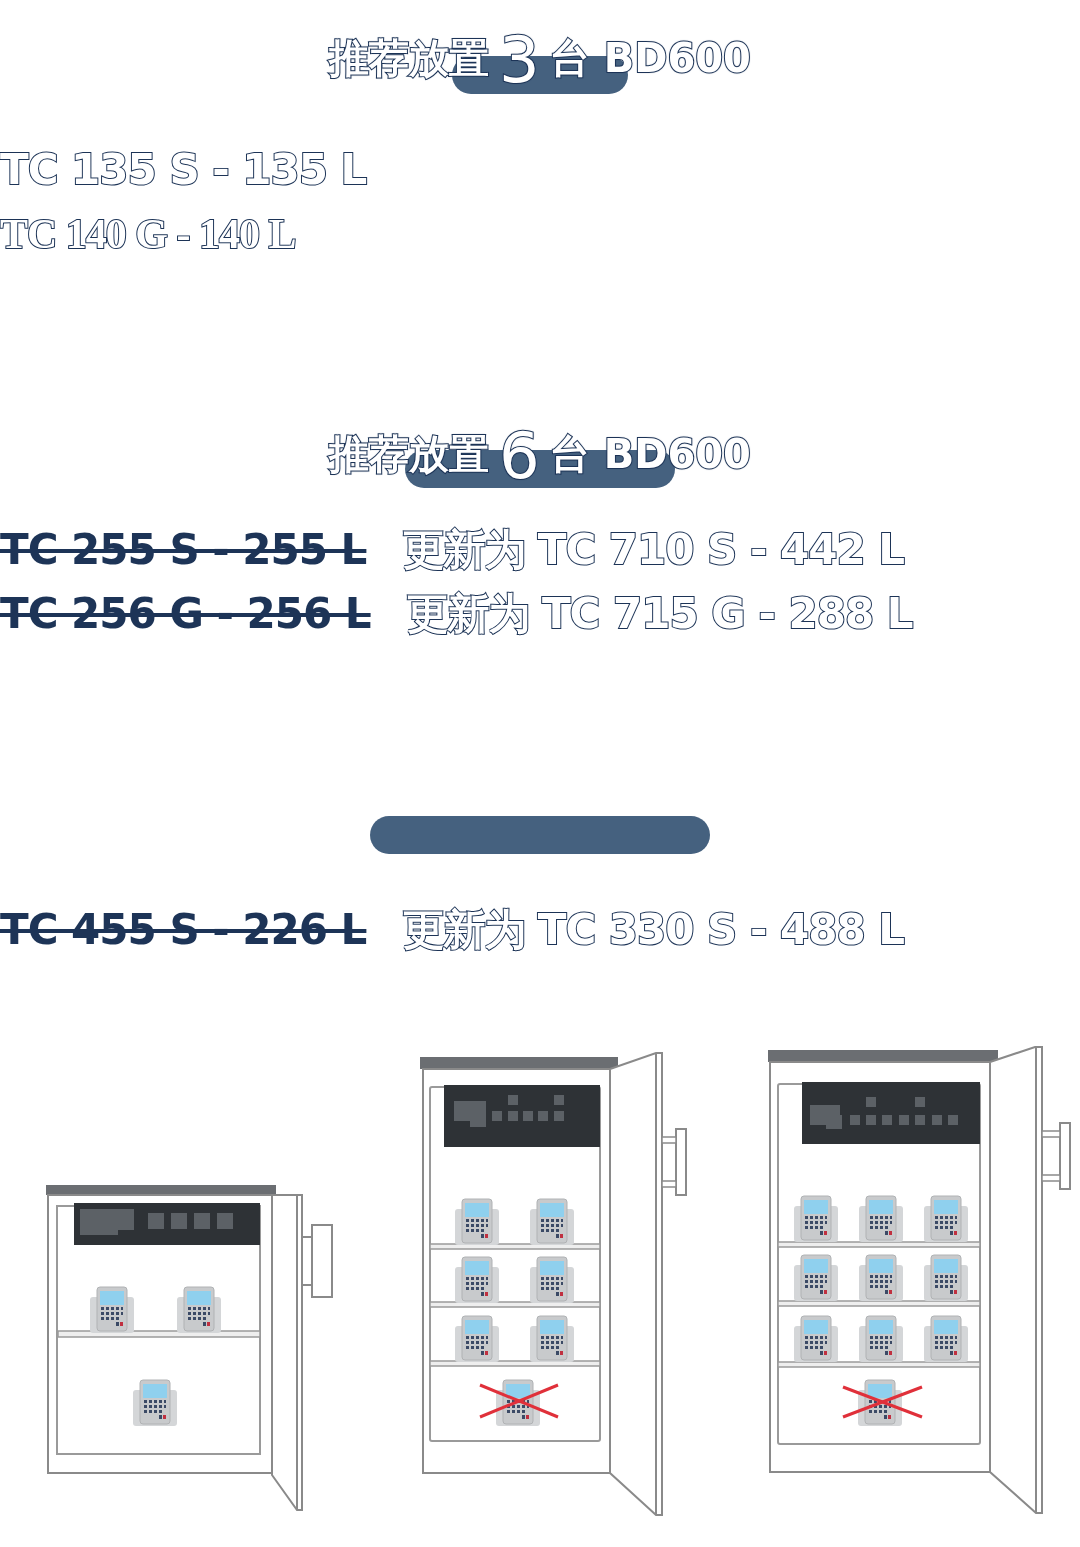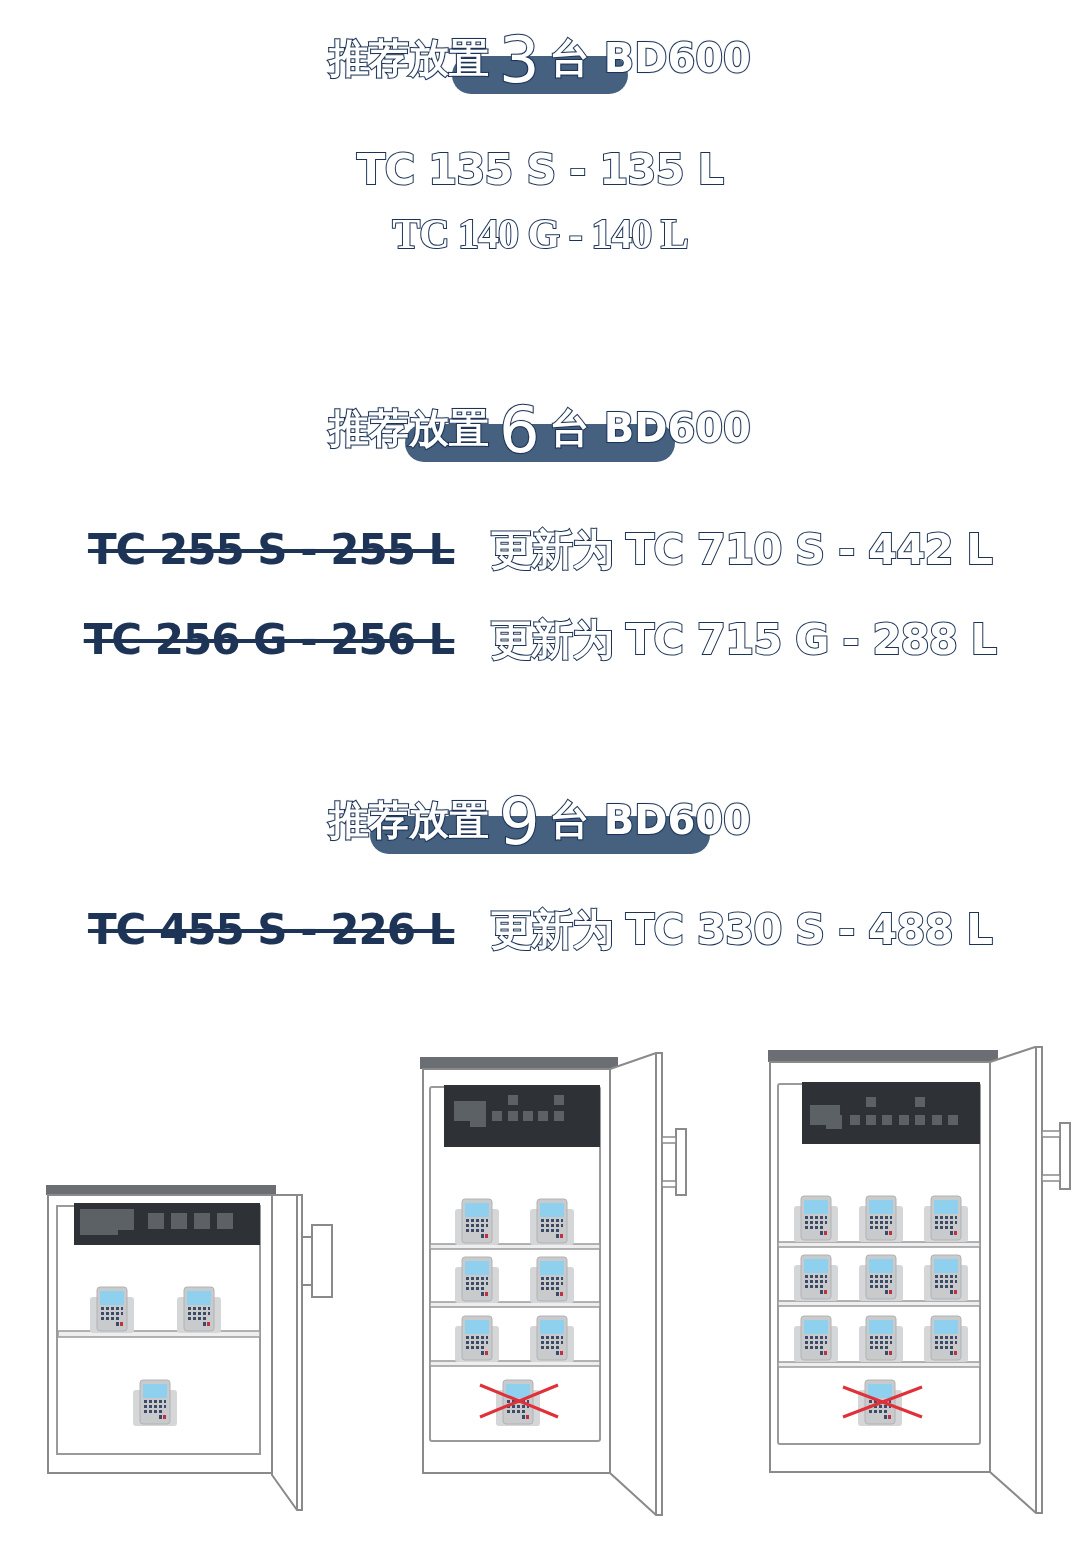--- a/index.html
+++ b/index.html
@@ -4,21 +4,21 @@
 <style>
   html,body{margin:0;padding:0;background:#ffffff;}
   body{width:1080px;height:1547px;position:relative;overflow:hidden;font-family:"DejaVu Sans","Liberation Sans",sans-serif;}
   .section-header{position:absolute;left:0;width:876px;height:90px;}
   .pill{position:absolute;height:38px;border-radius:19px;background:#45617f;}
   .header-text{position:absolute;top:0;left:0;width:1080px;text-align:center;white-space:nowrap;
     color:#fff;font-weight:bold;font-size:40px;line-height:60px;
     -webkit-text-stroke:2px #1d3457;paint-order:stroke fill;
     text-shadow:0 0 2px #1d3457;}
   .header-text .num{font-size:64px;font-weight:normal;position:relative;top:10px;margin:0 10px;}
-  .model-line{position:absolute;left:0;width:1080px;text-align:center;white-space:nowrap;font-size:42px;line-height:56px;letter-spacing:-1px;}
+  .model-line{position:absolute;left:0;width:1080px;white-space:nowrap;font-size:42px;line-height:56px;letter-spacing:-1px;}
   .outline{color:#fff;font-weight:bold;-webkit-text-stroke:2px #1d3457;paint-order:stroke fill;text-shadow:0 0 1px #1d3457;}
   .old{color:#1d3457;font-weight:bold;text-decoration:line-through;text-decoration-thickness:4px;text-decoration-color:#1d3457;margin-right:36px;}
   .fridge{position:absolute;}
   svg{display:block;}
 </style>
 </head>
 <body>
 
 <div class="section-header" style="top:20px;">
   <div class="pill" style="left:452px;top:36px;width:176px;"></div>
@@ -26,40 +26,37 @@
     <span>推荐放置</span><span class="num">3</span><span>台 BD600</span>
   </div>
 </div>
 <div class="model-line" style="top:142px;">
   <span class="outline">TC 135 S - 135 L</span>
 </div>
 <div class="model-line" style="top:206px;font-family:Liberation Serif, serif;">
   <span class="outline">TC 140 G - 140 L</span>
 </div>
 
-<div class="section-header" style="top:390px;">
+<div class="section-header" style="top:416px;">
   <div class="pill" style="left:405px;top:34px;width:270px;"></div>
   <div class="header-text">
     <span>推荐放置</span><span class="num">6</span><span>台 BD600</span>
   </div>
 </div>
 <div class="model-line" style="top:522px;">
   <span class="old">TC 255 S - 255 L</span><span class="outline">更新为</span>
   <span class="outline">TC 710 S - 442 L</span>
 </div>
-<div class="model-line" style="top:612px;">
+<div class="model-line" style="top:586px;">
   <span class="old">TC 256 G - 256 L</span><span class="outline">更新为</span>
   <span class="outline">TC 715 G - 288 L</span>
 </div>
 
 <div class="section-header" style="top:782px;">
   <div class="pill" style="left:370px;top:34px;width:340px;"></div>
-  <div class="header-text">
-    <span>推荐放置</span><span class="num">9</span><span>台 BD600</span>
-  </div>
 </div>
 <div class="model-line" style="top:902px;">
   <span class="old">TC 455 S - 226 L</span><span class="outline">更新为</span>
   <span class="outline">TC 330 S - 488 L</span>
 </div>
 
 <svg width="0" height="0" style="position:absolute">
   <defs>
     <g id="dev">
       <rect x="0" y="10" width="44" height="36" rx="3" fill="#d4d6d8"></rect>

